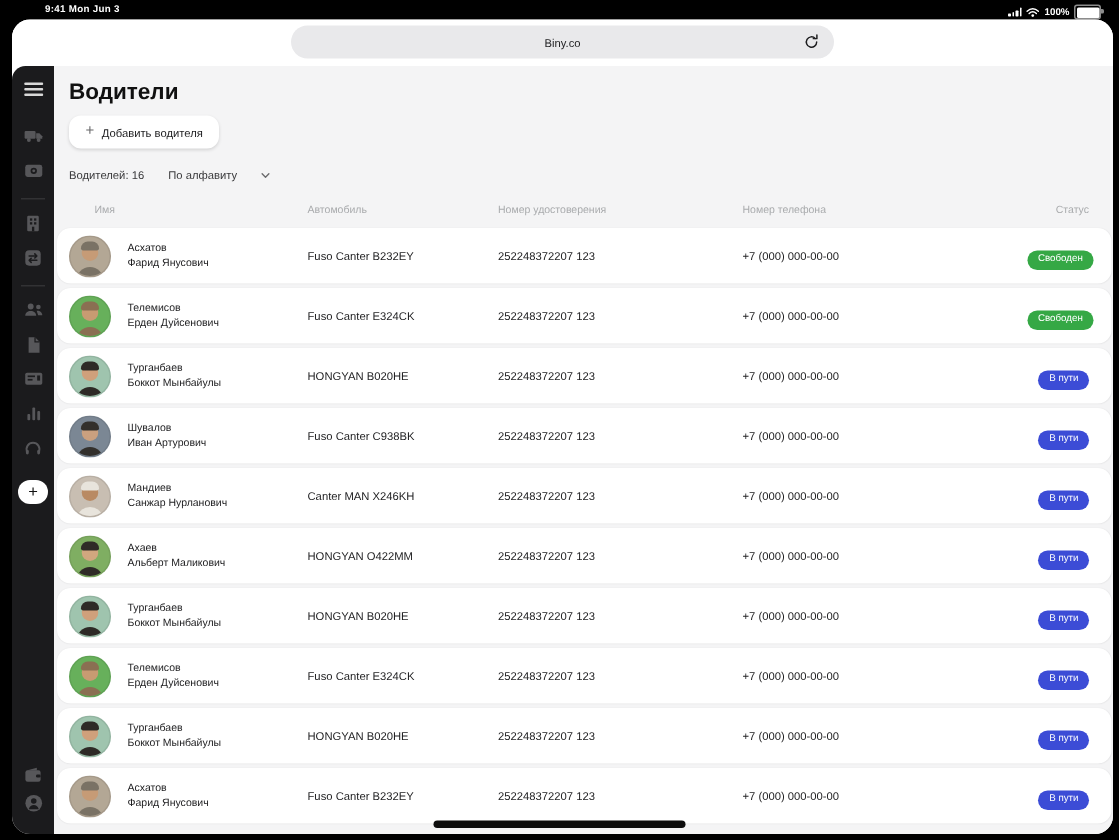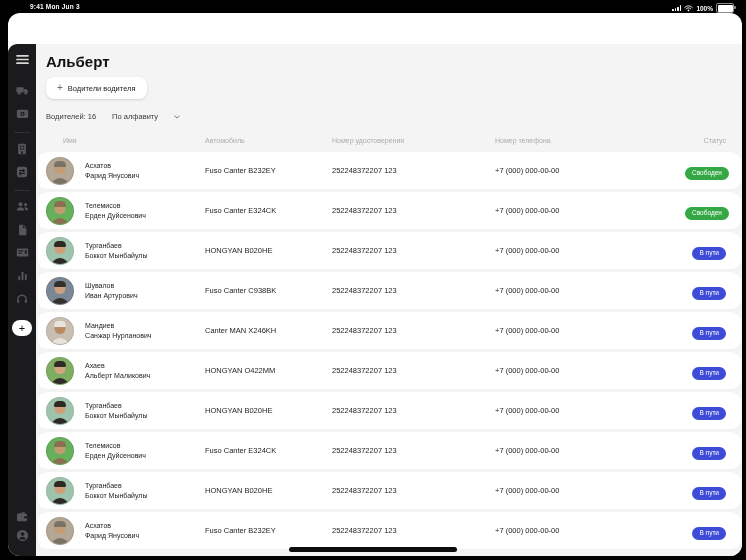--- a/index.html
+++ b/index.html
@@ -80,20 +80,29 @@
     </svg>
     <span class="pct">100%</span>
     <div class="batt">
         <b></b>
       </div>
   </div>
 </div>
 
 <div class="screen">
 
+  <div class="toolbar">
+    <div class="urlbar">
+      <div class="url">Biny.co</div>
+      <svg class="refresh" viewBox="0 0 16 16">
+        <path d="M12.6 8a4.6 4.6 0 1 1-1.3-3.2" fill="none" stroke="#1d1d1f" stroke-width="1.3" stroke-linecap="round"></path>
+        <path d="M12.8 1.8v3.2h-3.2" fill="none" stroke="#1d1d1f" stroke-width="1.3" stroke-linecap="round" stroke-linejoin="round"></path>
+      </svg>
+    </div>
+  </div>
 
   <div class="sidebar">
     <div class="menu-btn">
       <svg width="13" height="11" viewBox="0 0 14 12">
         <path d="M1 2h12M1 6h12M1 10h12" stroke="#d8d8d8" stroke-width="1.9" stroke-linecap="round"></path>
       </svg>
     </div>
     <div class="side-nav" id="side-nav">
         <div class="side-icon">
           <svg width="13" height="11" viewBox="0 0 16 13">
@@ -179,26 +188,26 @@
           <svg width="13" height="13" viewBox="0 0 14 14">
             <circle cx="7" cy="7" r="6" fill="#57575a"></circle>
             <circle cx="7" cy="5.4" r="2" fill="#1b1b1d"></circle>
             <path d="M3.4 11.3c.6-2 2-3 3.6-3s3 1 3.6 3" fill="#1b1b1d"></path>
           </svg>
         </div>
       </div>
   </div>
 
   <div class="main">
-    <div class="page-title">Альберт</div>
+    <div class="page-title">Водители</div>
 
     <div>
       <div class="add-btn">
         <span class="plus">+</span>
-        <span>Водители водителя</span>
+        <span>Добавить водителя</span>
       </div>
     </div>
 
     <div class="meta-row">
       <span>Водителей: 16</span>
       <span class="sort">
         <span>По алфавиту</span>
         <svg class="chev" viewBox="0 0 8 6">
           <path d="M1 1.5 4 4.5 7 1.5" fill="none" stroke="#6a6a6c" stroke-width="1.2" stroke-linecap="round" stroke-linejoin="round"></path>
         </svg>

